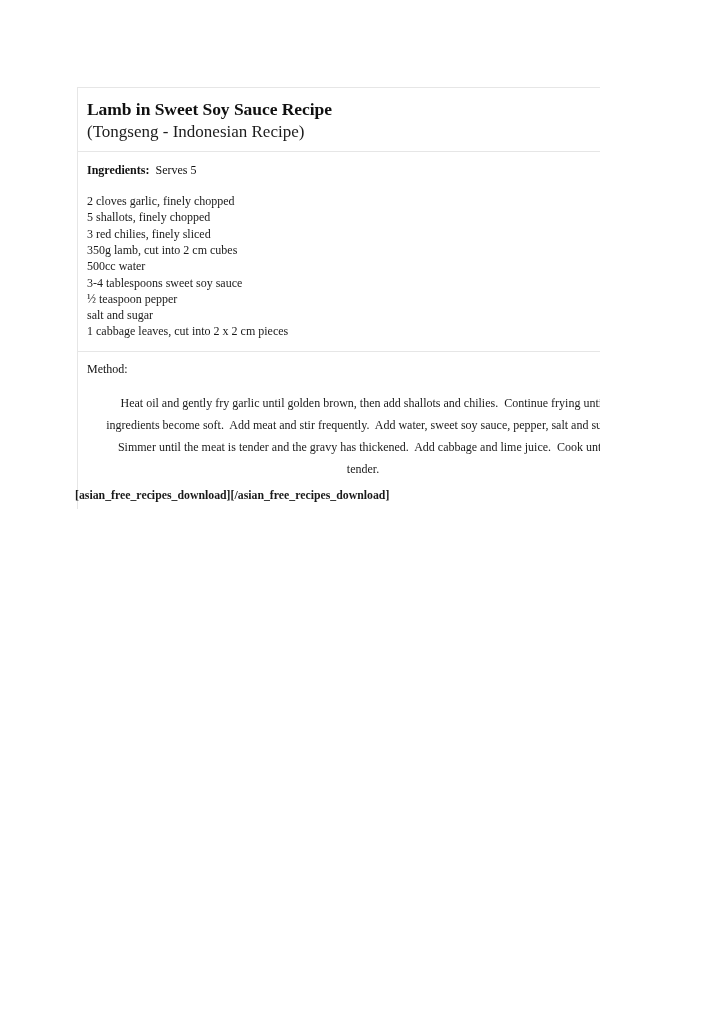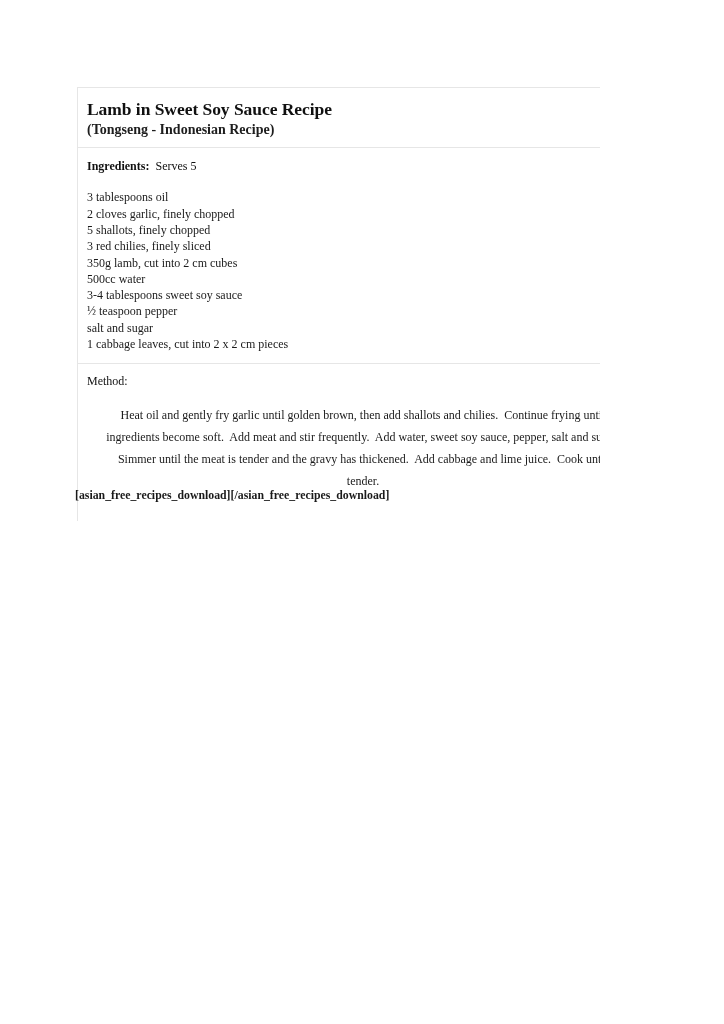--- a/index.html
+++ b/index.html
@@ -44,22 +44,22 @@
     font-family: "Liberation Serif", "DejaVu Serif", serif;
     font-size: 17.5px;
     font-weight: bold;
     line-height: 1.18;
     margin: 0 0 1px 0;
     color: #101010;
     letter-spacing: -0.05px;
   }
   .recipe-subtitle {
     font-family: "Liberation Serif", "DejaVu Serif", serif;
-    font-size: 14px;
-    font-weight: bold;
+    font-size: 17px;
+    font-weight: normal;
     line-height: 1.25;
     margin: 0;
     color: #1d1d1d;
   }
 
   
   .card-ingredients {
     padding: 10px 9px 11px 9px;
     border-bottom: 1px solid #e6e6e6;
   }
@@ -136,21 +136,20 @@
       <h1 class="recipe-title">Lamb in Sweet Soy Sauce Recipe</h1>
       <div class="recipe-subtitle">(Tongseng - Indonesian Recipe)</div>
     </div>
 
     <div class="card-ingredients">
       <div class="ingredients-heading">
         <span class="label">Ingredients:</span><span class="serves">  Serves 5</span>
       </div>
       <div class="ingredients-spacer"></div>
       <ul class="ingredients-list" id="ingredients-list">
-          <li>3 tablespoons oil</li>
           <li>2 cloves garlic, finely chopped</li>
           <li>5 shallots, finely chopped</li>
           <li>3 red chilies, finely sliced</li>
           <li>350g lamb, cut into 2 cm cubes</li>
           <li>500cc water</li>
           <li>3-4 tablespoons sweet soy sauce</li>
           <li>½ teaspoon pepper</li>
           <li>salt and sugar</li>
           <li>1 cabbage leaves, cut into 2 x 2 cm pieces</li>
         </ul>

